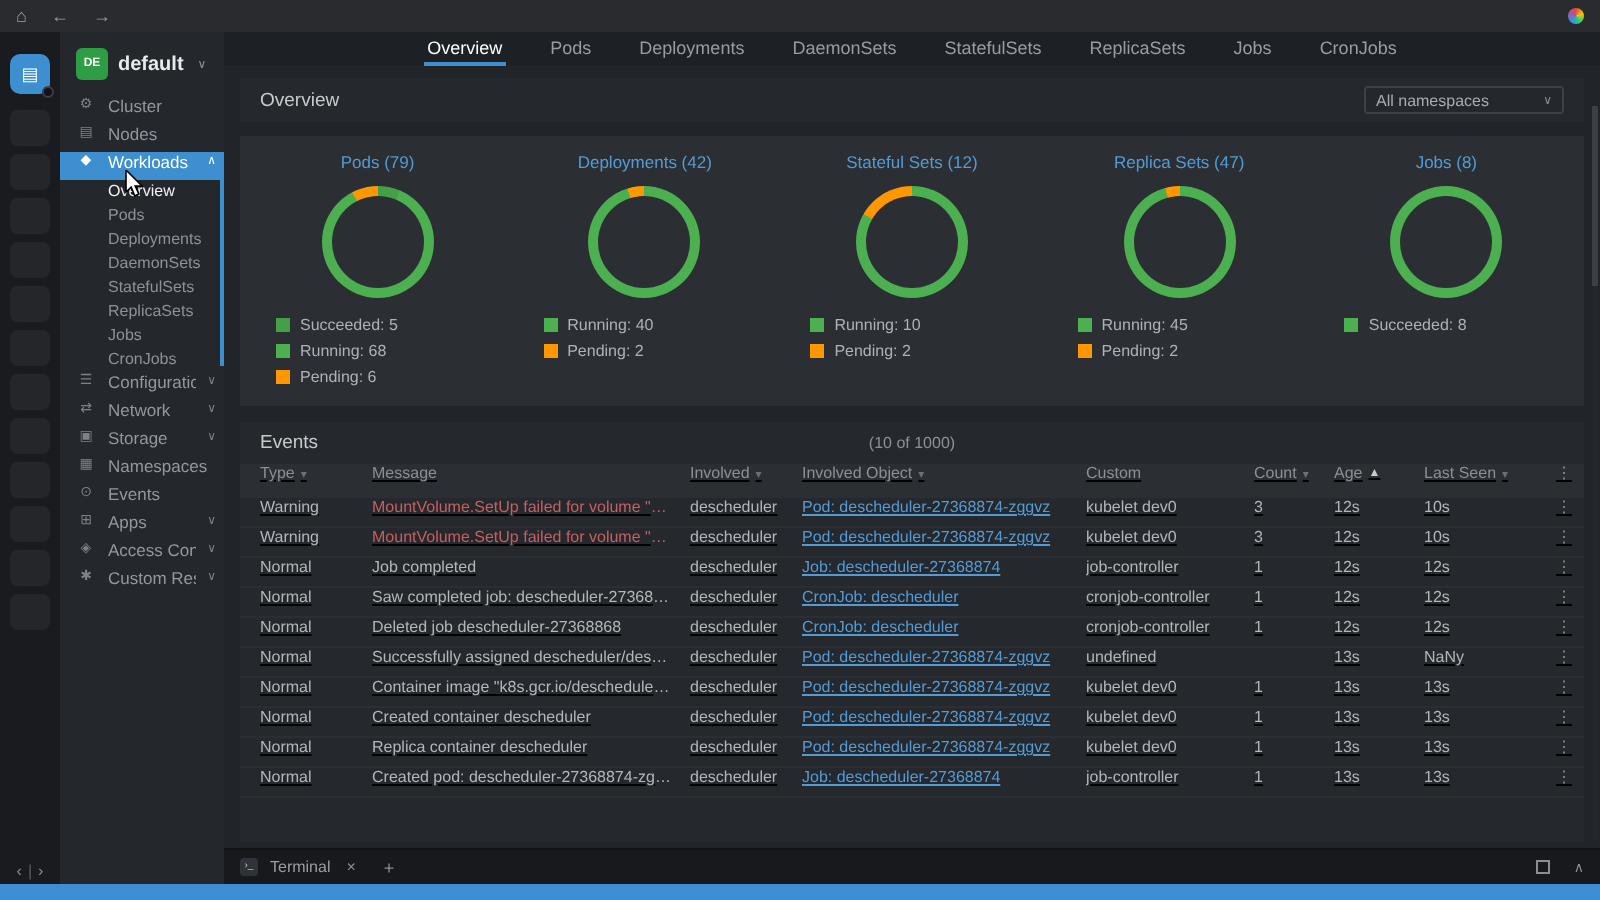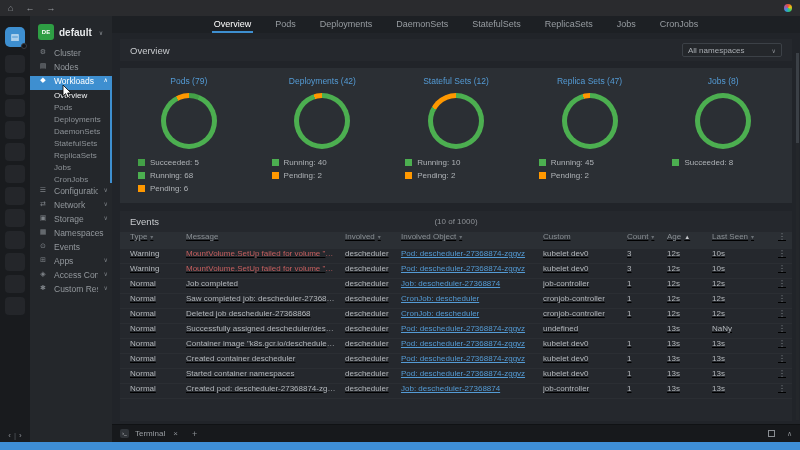--- a/index.html
+++ b/index.html
@@ -451,21 +451,21 @@
               <div class="ecell c-ns">descheduler</div>
               <div class="ecell c-obj"><span class="obj-link">Pod: descheduler-27368874-zggvz</span></div>
               <div class="ecell c-src">kubelet dev0</div>
               <div class="ecell c-cnt">1</div>
               <div class="ecell c-age">13s</div>
               <div class="ecell c-seen">13s</div>
               <div class="ecell c-menu">⋮</div>
             </div>
             <div class="erow">
               <div class="ecell c-type">Normal</div>
-              <div class="ecell c-msg">Started container namespaces</div>
+              <div class="ecell c-msg">Replica container descheduler</div>
               <div class="ecell c-ns">descheduler</div>
               <div class="ecell c-obj"><span class="obj-link">Pod: descheduler-27368874-zggvz</span></div>
               <div class="ecell c-src">kubelet dev0</div>
               <div class="ecell c-cnt">1</div>
               <div class="ecell c-age">13s</div>
               <div class="ecell c-seen">13s</div>
               <div class="ecell c-menu">⋮</div>
             </div>
             <div class="erow">
               <div class="ecell c-type">Normal</div>

